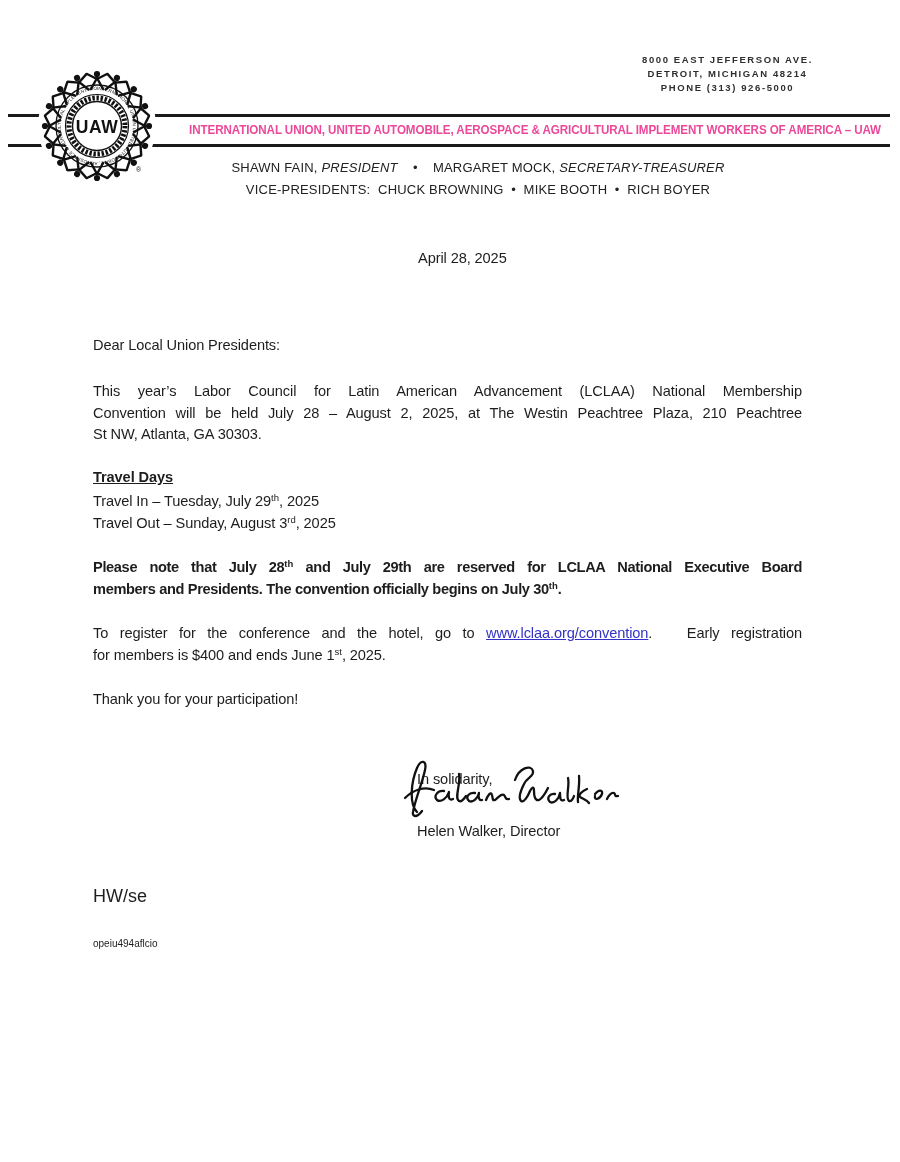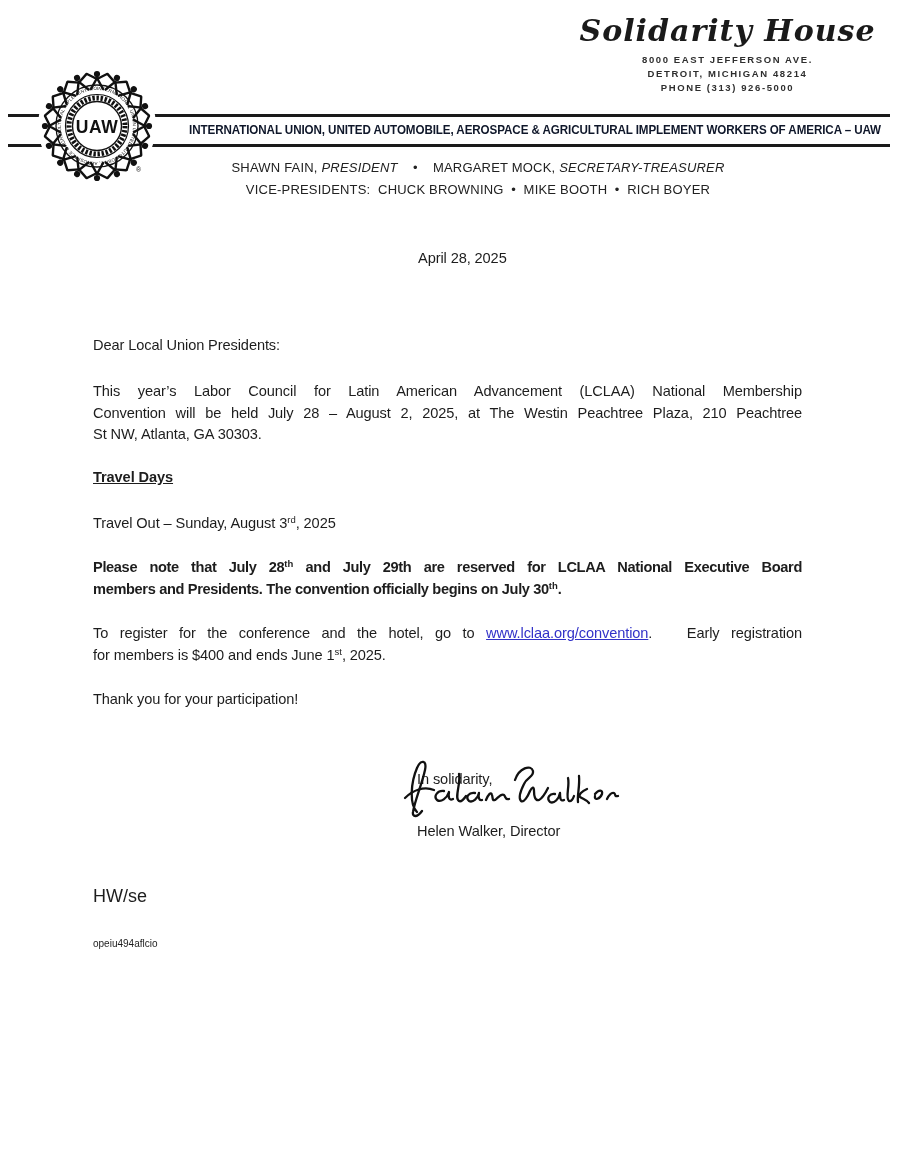--- a/index.html
+++ b/index.html
@@ -11,21 +11,21 @@
   .house { position:absolute; left:555px; width:345px; top:13px; text-align:center;
            font-family:"DejaVu Serif",serif; font-style:italic; font-weight:700;
            font-size:30px; color:#1a1a1a; letter-spacing:1px; }
   .addr  { position:absolute; left:555px; width:345px; top:53px; text-align:center;
            font-size:9.5px; font-weight:700; letter-spacing:1.6px; line-height:14px; color:#2e2e2e; }
 
   .rule { position:absolute; left:8px; right:10px; height:3px; background:#1a1a1a; }
   .rule-top { top:114px; } .rule-bottom { top:144px; }
 
   .banner { position:absolute; left:163px; right:10px; top:123px; text-align:center;
-            font-size:12.5px; font-weight:700; color:#0f172a; white-space:nowrap; }
+            font-size:12.5px; font-weight:700; color:#ec4899; white-space:nowrap; }
   .banner span { display:inline-block; transform:scaleX(0.93); transform-origin:center;
                  letter-spacing:-0.1px; }
 
   .officers { position:absolute; left:100px; right:44px; text-align:center; font-size:13px;
               color:#222; white-space:pre-wrap; letter-spacing:0.2px; }
   .off1 { top:160px; } .off2 { top:182px; }
   .it { font-style:italic; }
 
   .logo { position:absolute; left:37px; top:66px; width:120px; height:120px; }
   .reg-mark { position:absolute; left:136px; top:166px; font-size:7px; color:#111; }
@@ -54,21 +54,20 @@
   .signer1   { top:823px; left:417px; width:400px; }
   .signer2   { top:845px; left:417px; width:400px; }
   .initials  { top:886px; font-size:18px; letter-spacing:0; }
   .bug       { top:938px; font-size:10px; letter-spacing:0; }
 </style>
 </head>
 <body>
 
 <div class="page">
 
-  <div class="house">Solidarity House</div>
   <div class="addr">
     <div>8000 EAST JEFFERSON AVE.</div>
     <div>DETROIT, MICHIGAN 48214</div>
     <div>PHONE (313) 926-5000</div>
   </div>
 
   <div class="rule rule-top"></div>
   <div class="rule rule-bottom"></div>
   <div class="banner">
     <span>INTERNATIONAL UNION, UNITED AUTOMOBILE, AEROSPACE &amp; AGRICULTURAL IMPLEMENT WORKERS OF AMERICA – UAW</span>
@@ -120,20 +119,23 @@
 
   <div class="blk para1">
     <div class="line jl"><span>This year’s Labor Council for Latin American Advancement (LCLAA) National Membership</span></div>
     <div class="line jl"><span>Convention will be held July 28 – August 2, 2025, at The Westin Peachtree Plaza, 210 Peachtree</span></div>
     <div class="line"><span>St NW, Atlanta, GA 30303.</span></div>
   </div>
 
   <div class="blk travel-h">
     <span class="hu">Travel Days</span>
   </div>
+  <div class="blk travel-1">
+    <div class="line"><span>Travel In – Tuesday, July 29</span><span><sup>th</sup></span><span>, 2025</span></div>
+  </div>
   <div class="blk travel-2">
     <div class="line"><span>Travel Out – Sunday, August 3</span><span><sup>rd</sup></span><span>, 2025</span></div>
   </div>
 
   <div class="blk bold-para">
     <div class="line jl"><span>Please note that July 28</span><span><sup>th</sup></span><span> and July 29th are reserved for LCLAA National Executive Board</span></div>
     <div class="line"><span>members and Presidents. The convention officially begins on July 30</span><span><sup>th</sup></span><span>.</span></div>
   </div>
 
   <div class="blk reg-para">

